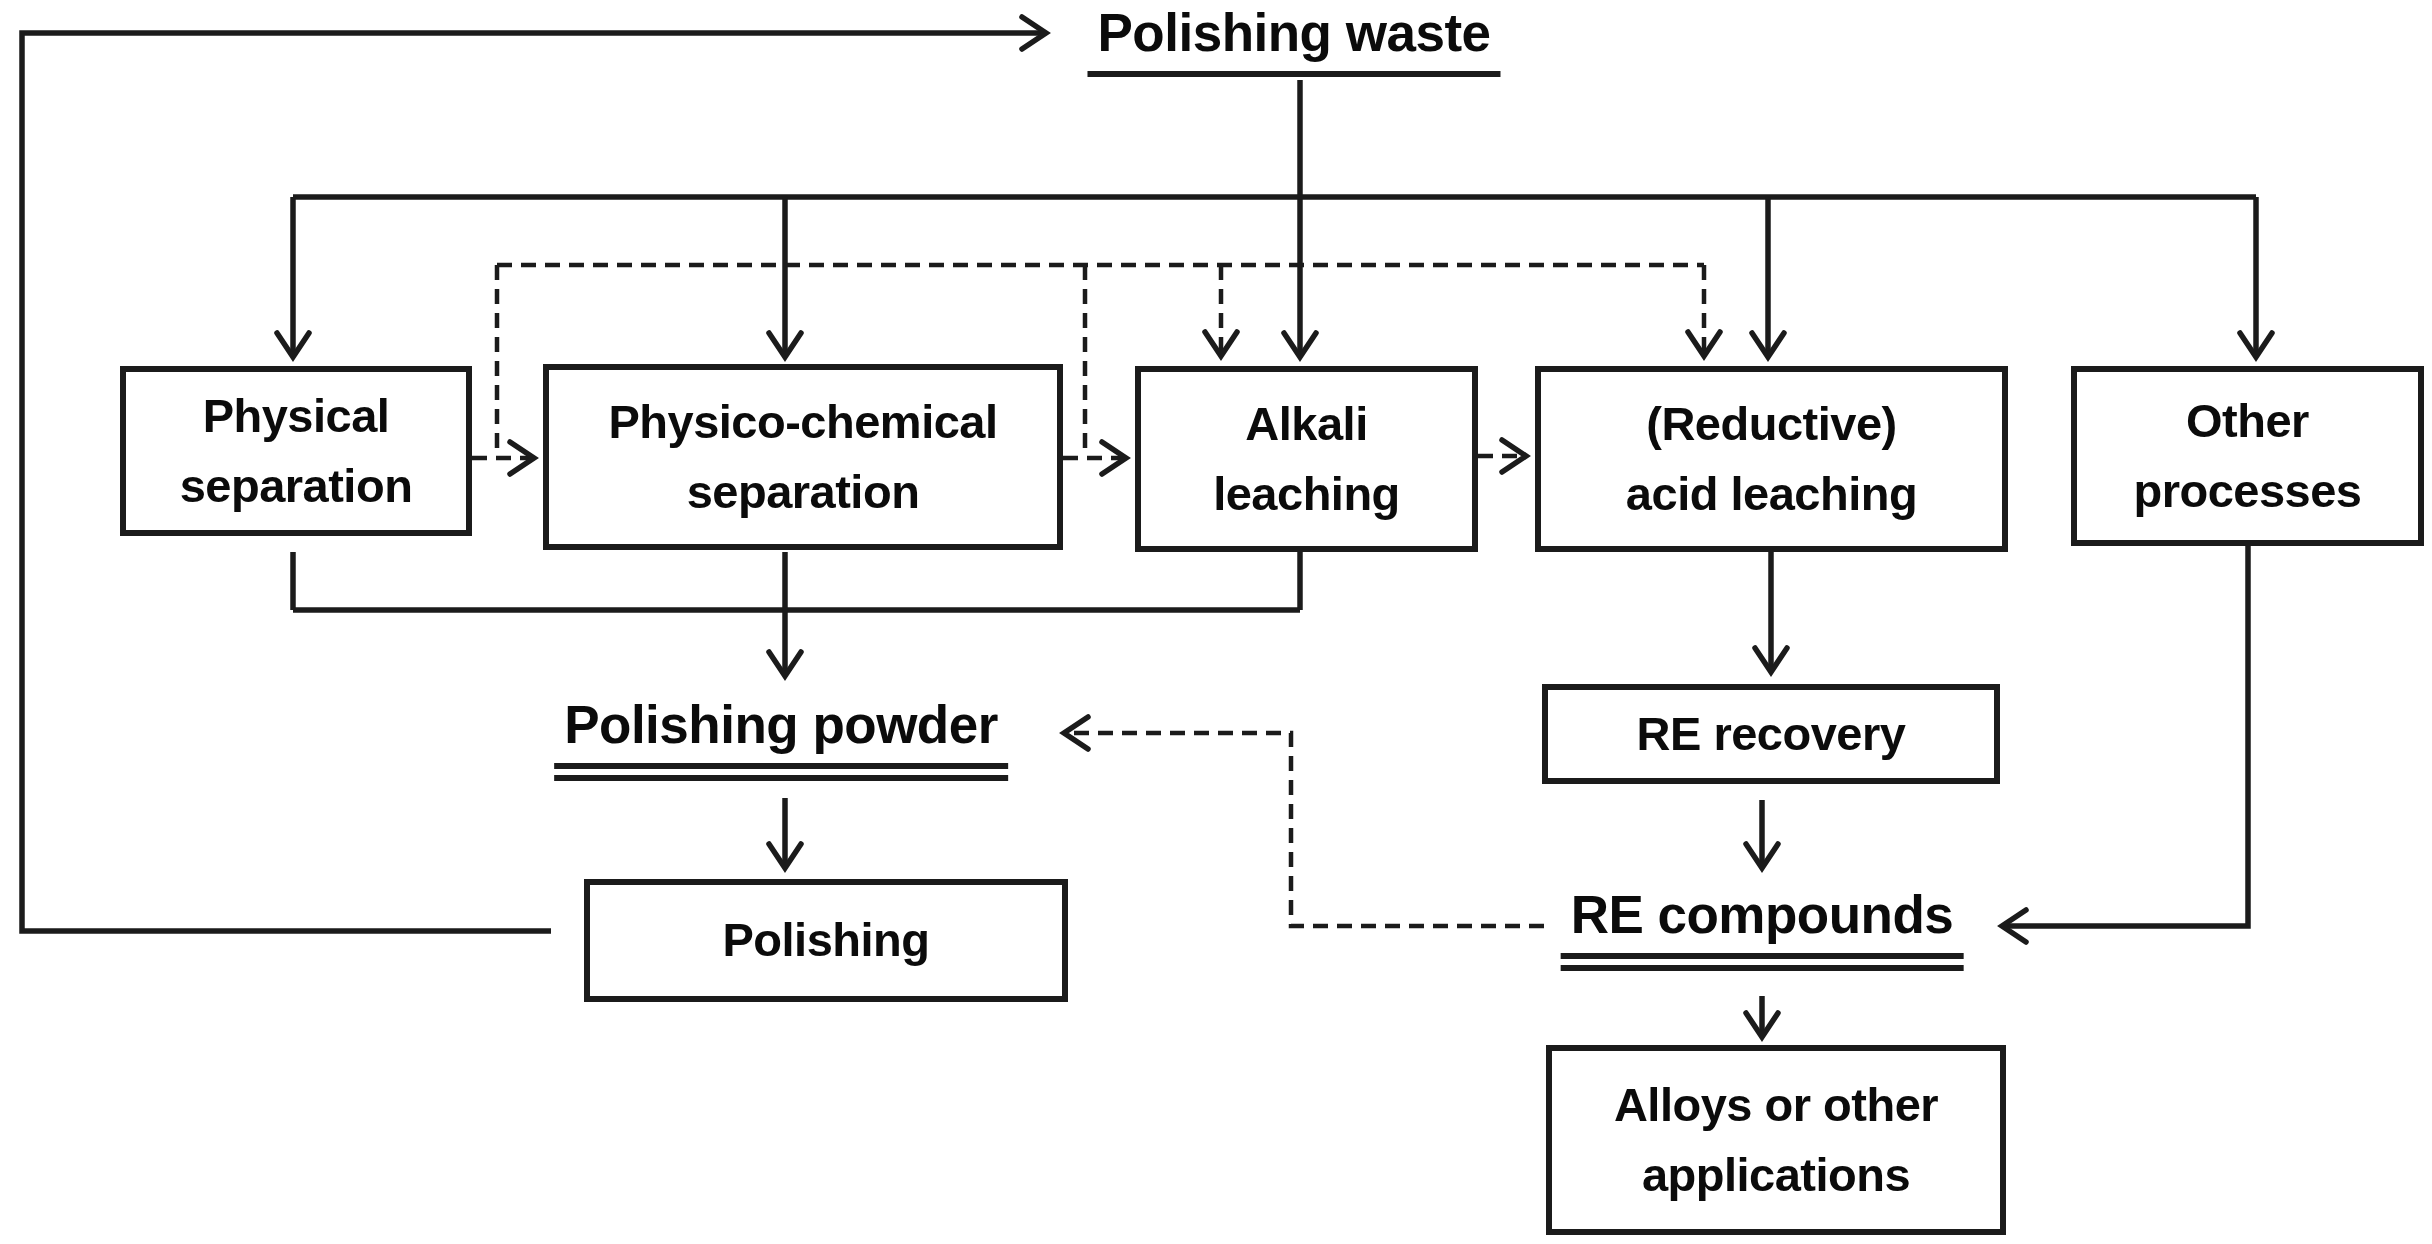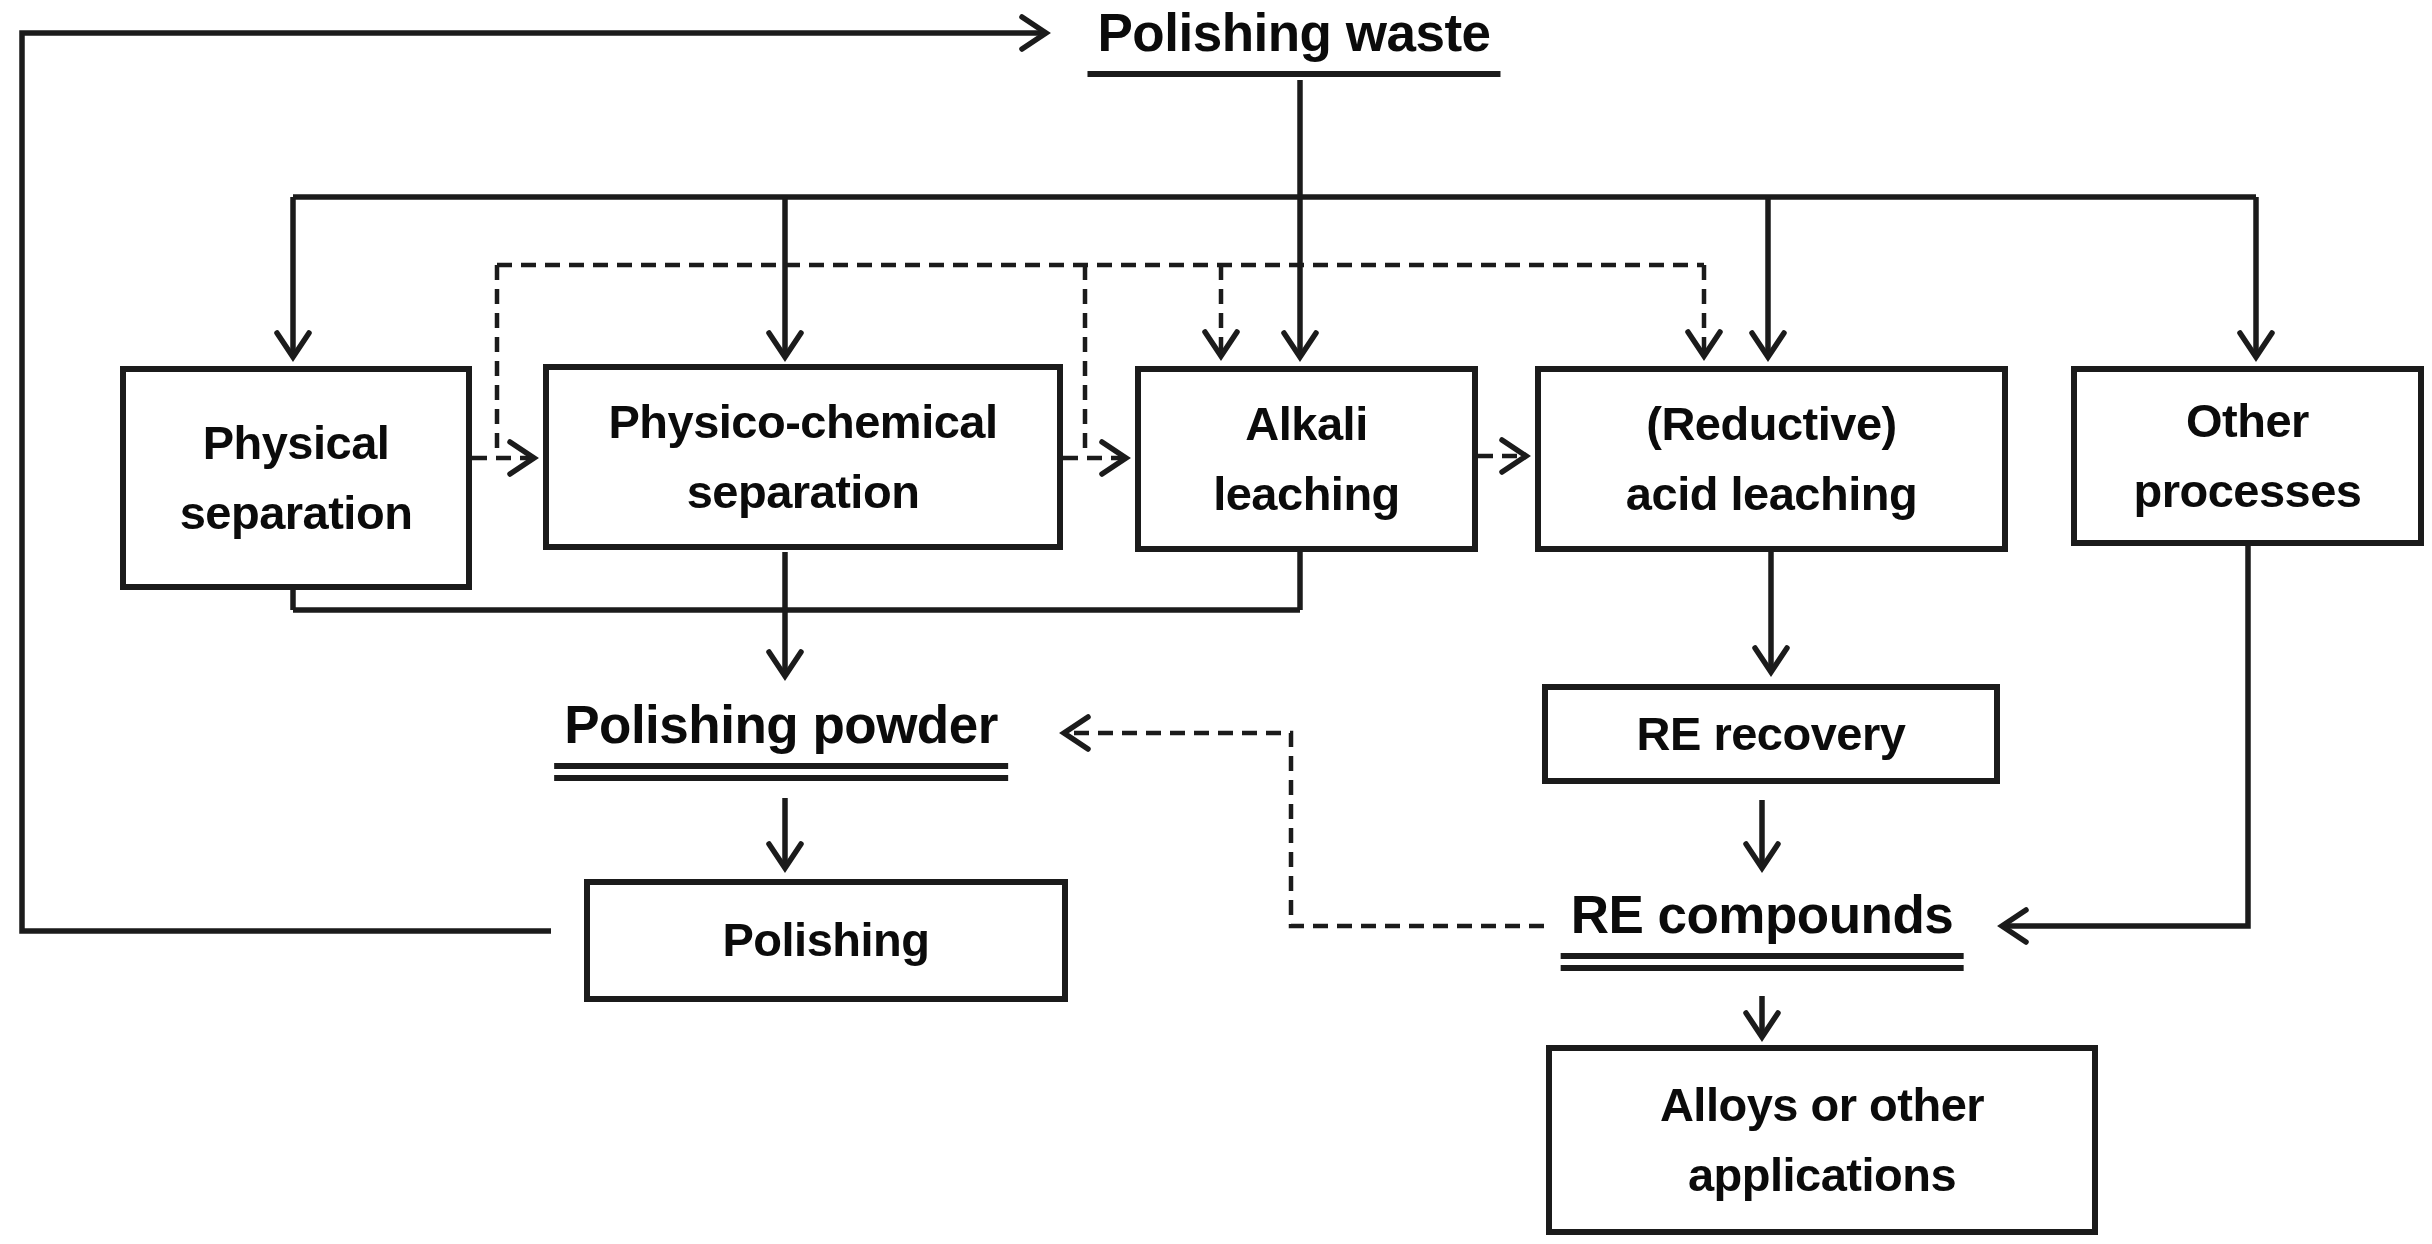--- a/index.html
+++ b/index.html
@@ -146,21 +146,21 @@
   </div>
 
   <div class="flabel u2" style="left:781px; top:694px;">
     <span>Polishing powder</span>
   </div>
 
   <div class="flabel u2" style="left:1762px; top:884px;">
     <span>RE compounds</span>
   </div>
 
-  <div class="box" style="left:120px; top:366px; width:352px; height:224px;">
+  <div class="box" style="left:120px; top:366px; width:352px; height:170px;">
     <span>Physical</span>
     <span>separation</span>
   </div>
 
   <div class="box" style="left:543px; top:364px; width:520px; height:186px;">
     <span>Physico-chemical</span>
     <span>separation</span>
   </div>
 
   <div class="box" style="left:1135px; top:366px; width:343px; height:186px;">
@@ -179,18 +179,18 @@
   </div>
 
   <div class="box" style="left:1542px; top:684px; width:458px; height:100px;">
     <span>RE recovery</span>
   </div>
 
   <div class="box" style="left:584px; top:879px; width:484px; height:123px;">
     <span>Polishing</span>
   </div>
 
-  <div class="box" style="left:1546px; top:1045px; width:552px; height:190px;">
+  <div class="box" style="left:1546px; top:1045px; width:460px; height:190px;">
     <span>Alloys or other</span>
     <span>applications</span>
   </div>
 
 </div>
 
 </body></html>

